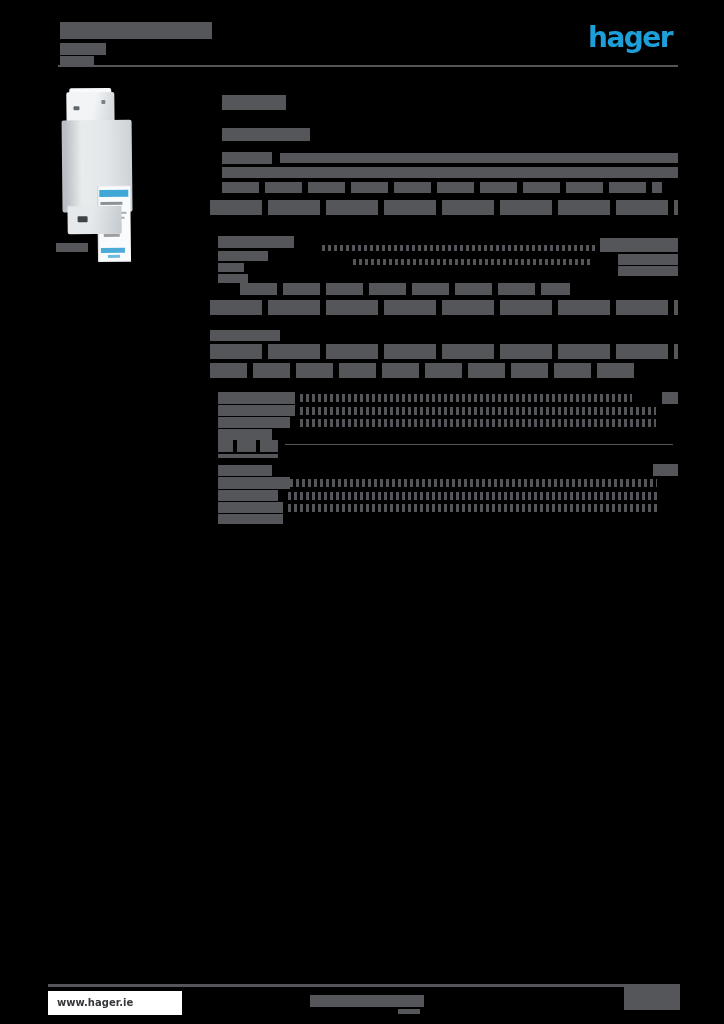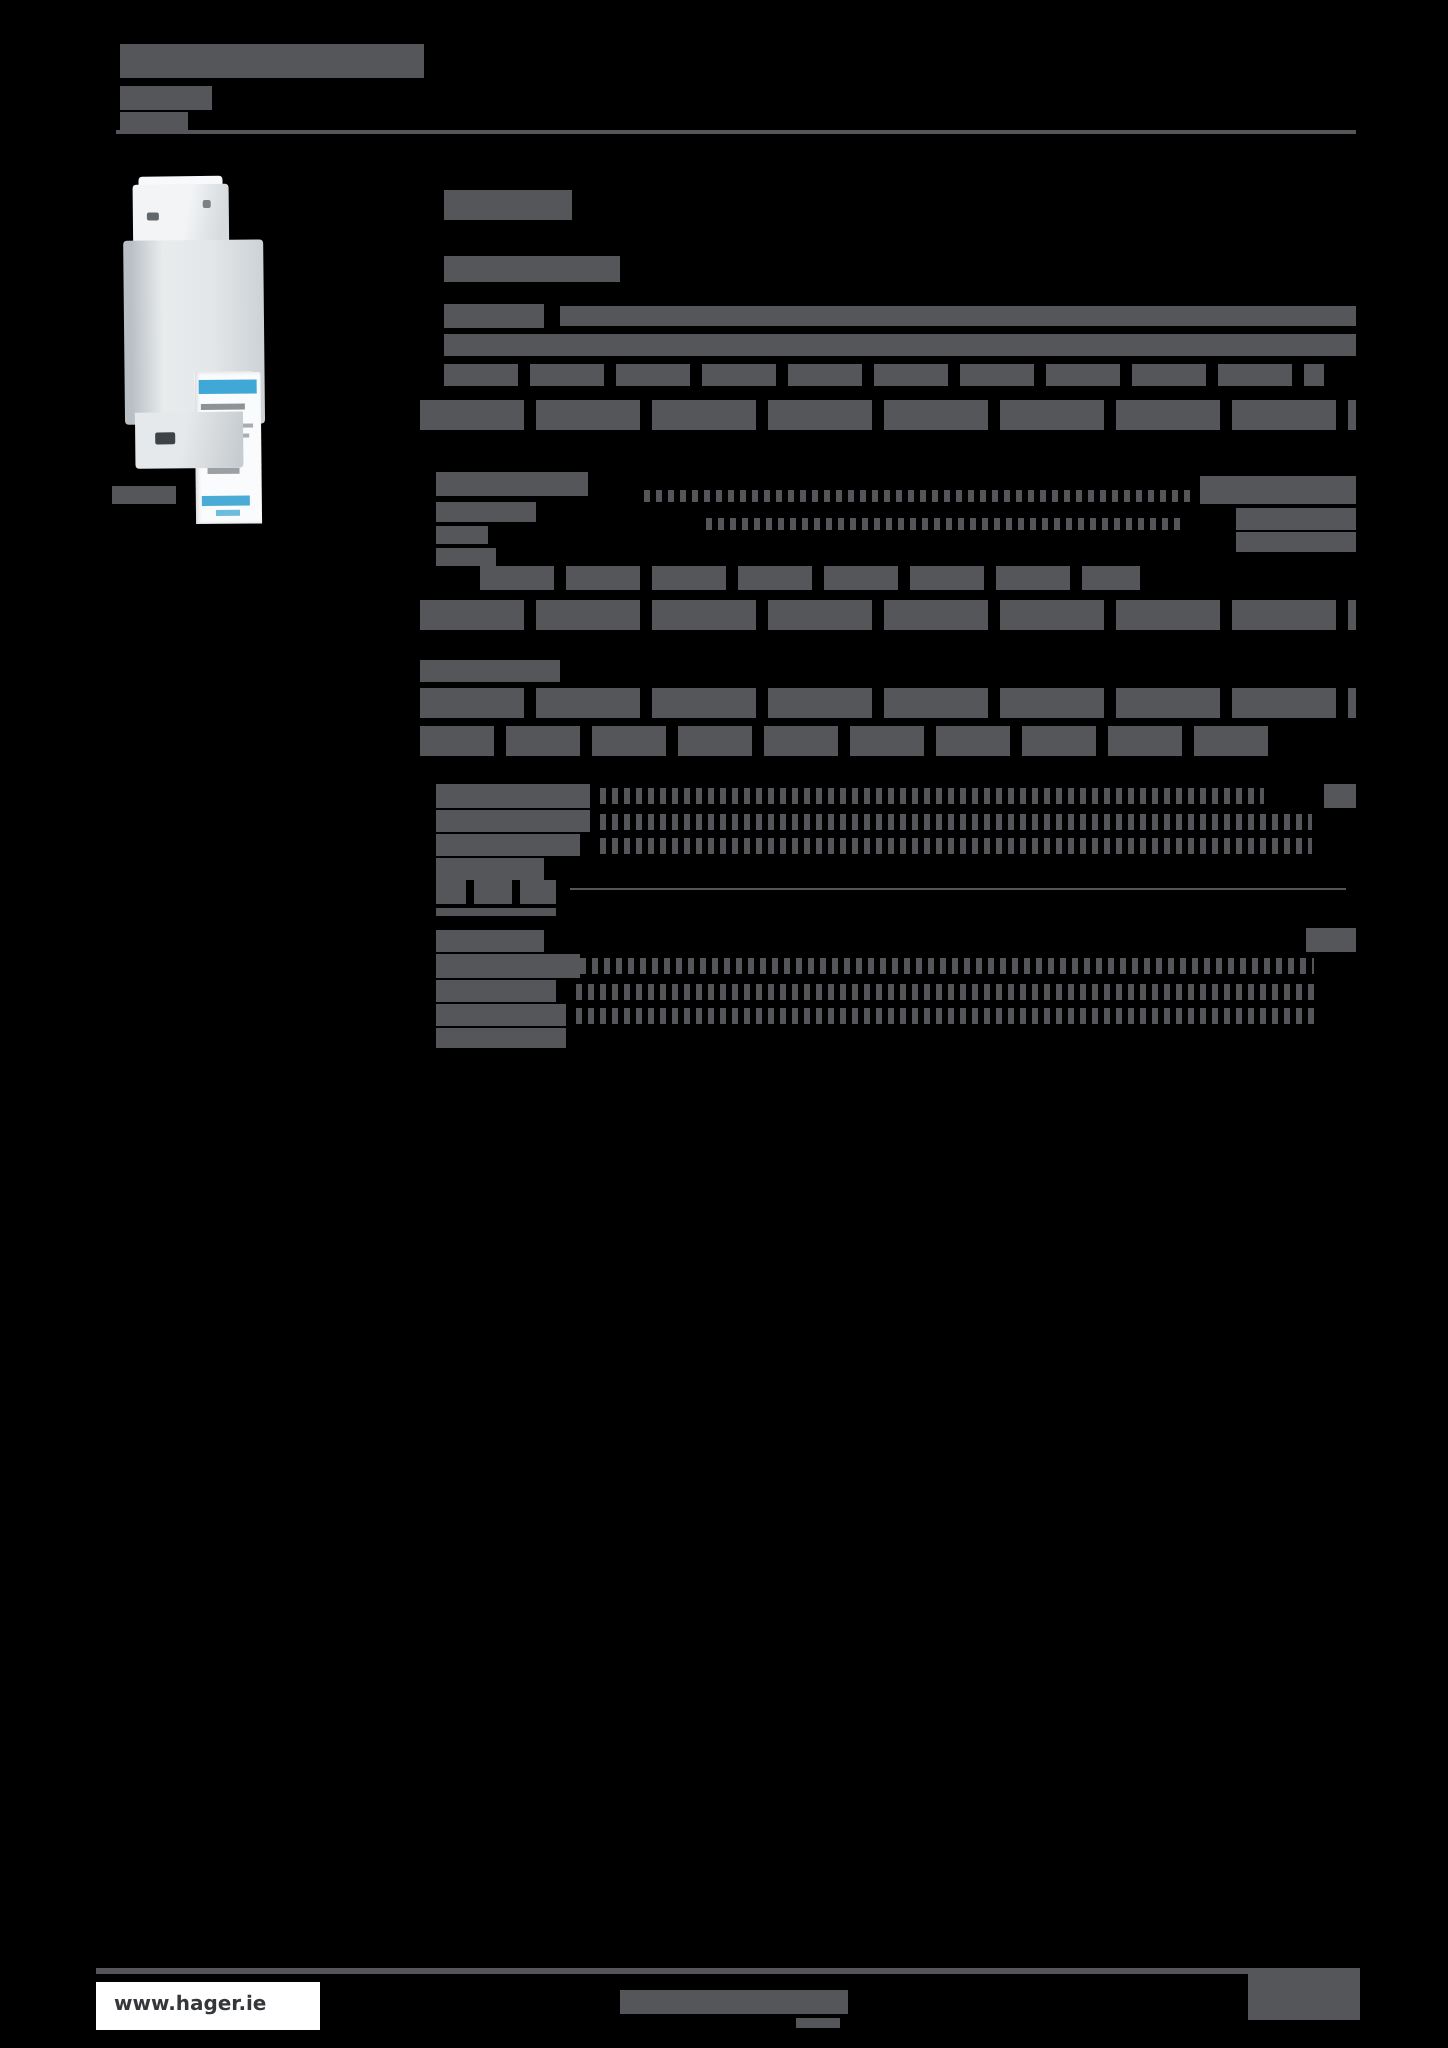--- a/index.html
+++ b/index.html
@@ -37,21 +37,21 @@
   .ph-line3{left:3px;top:31px;width:24px;height:2px;background:#a8adb1;}
   .ph-line4{left:3px;top:36px;width:20px;height:2px;background:#b4b9bd;}
   .ph-line5{left:6px;top:48px;width:16px;height:3px;background:#9aa0a4;}
   .ph-bluemark{left:3px;top:62px;width:24px;height:5px;background:#4aabd6;}
   .ph-bluemark2{left:10px;top:69px;width:12px;height:3px;background:#6dbcdd;}
   .ph-bottom{left:5px;top:118px;width:54px;height:28px;border-radius:0 0 2px 2px;
              background:linear-gradient(100deg,#e6e9eb 45%,#c7ccd0 95%);}
   .ph-notch{left:10px;top:10px;width:10px;height:6px;background:#3e4347;border-radius:1px;}
 
   
-  .site-box{position:absolute;left:48px;top:991px;width:112px;height:24px;background:#ffffff;}
+  .site-box{position:absolute;left:48px;top:991px;width:134px;height:24px;background:#ffffff;}
   .site-box span{display:block;padding-left:9px;line-height:24px;font-size:10px;font-weight:bold;
                  color:#35373a;font-family:"DejaVu Sans","Liberation Sans",sans-serif;}
 </style>
 </head>
 <body>
 
 <div class="page">
 
   <div>
       <div class="red bar" style="left: 60px; top: 22px; width: 152px; height: 17px;"></div>
@@ -101,20 +101,21 @@
       <div class="red lead" style="left: 288px; top: 492px; width: 369px; height: 8px;"></div>
       <div class="red bar" style="left: 218px; top: 502px; width: 65px; height: 11px;"></div>
       <div class="red lead" style="left: 288px; top: 504px; width: 369px; height: 8px;"></div>
       <div class="red bar" style="left: 218px; top: 514px; width: 65px; height: 10px;"></div>
       <div class="red rule" style="left: 48px; top: 984px; width: 632px; height: 3px;"></div>
       <div class="red bar" style="left: 310px; top: 995px; width: 114px; height: 12px;"></div>
       <div class="red bar" style="left: 398px; top: 1009px; width: 22px; height: 5px;"></div>
       <div class="red bar" style="left: 624px; top: 984px; width: 56px; height: 26px;"></div>
     </div>
 
+  <div class="logo">hager</div>
 
   <div class="photo">
     <div class="ph-topcap"></div>
     <div class="ph-top"></div>
     <div class="ph-screw1"></div>
     <div class="ph-screw2"></div>
     <div class="ph-body">
       <div class="ph-label">
         <div class="ph-stripe"></div>
         <div class="ph-line1"></div>

